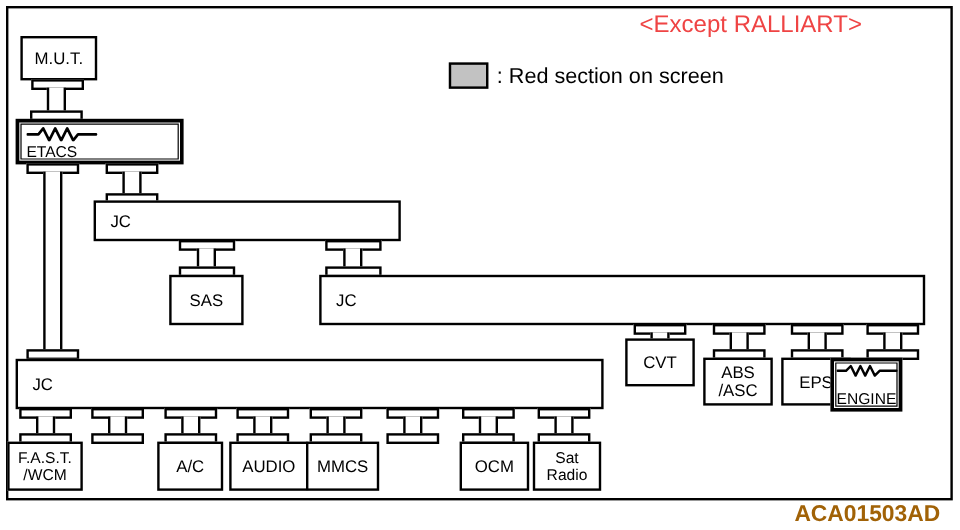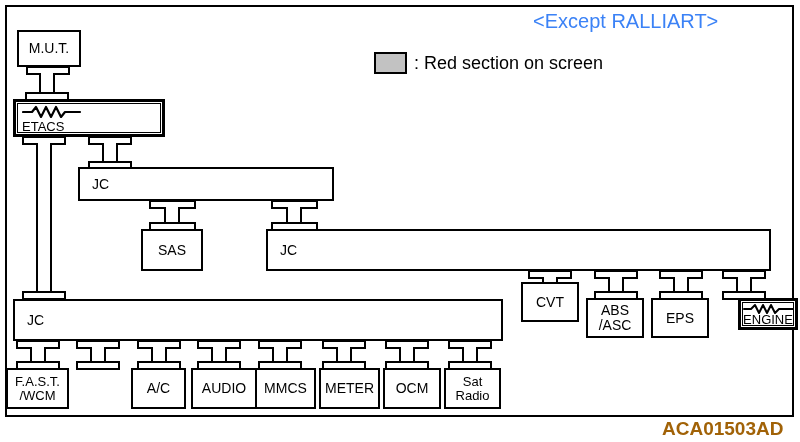--- a/index.html
+++ b/index.html
@@ -84,21 +84,21 @@
   .cable {
     position: absolute;
     box-sizing: border-box;
     border-left: 2px solid #000000;
     border-right: 2px solid #000000;
     background: #ffffff;
   }
   
   #legend-title {
     position: absolute;
-    color: #3b82f6;
+    color: #ef4444;
     white-space: nowrap;
     text-align: center;
   }
   #legend-swatch {
     position: absolute;
     box-sizing: border-box;
     border: 2px solid #000000;
   }
   #legend-text {
     position: absolute;
@@ -127,21 +127,21 @@
   <div class="node" style="left:17px; top:30px; width:64px; height:37px; font-size:14px;">
     <span class="label">M.U.T.</span>
   </div>
 
   <div class="tab" style="left:26px; top:66px; width:44px; height:9px;"></div>
 
   <div class="cable" style="left:39px; top:73px; width:16px; height:24px;"></div>
 
   <div class="tab" style="left:25px; top:92px; width:44px; height:9px;"></div>
 
-  <div class="node dbl" style="left:13px; top:99px; width:152px; height:38px; font-size:13px;">
+  <div class="node dbl" style="left:13px; top:99px; width:140px; height:38px; font-size:13px;">
     <div class="dbl-inner etacs-inner">
       <svg class="zig" width="62" height="13" viewBox="0 0 62 13" style="left:6px; top:3px;">
         <polyline points="1,7 10,7 14,2 19,12 24,2 29,12 34,2 39,12 43,7 58,7" fill="none" stroke="#000000" stroke-width="2.2" stroke-linecap="round" stroke-linejoin="round"></polyline>
       </svg>
       <span class="label" style="padding-left:6px; text-align:left;">ETACS</span>
     </div>
   </div>
 
   <div class="tab" style="left:22px; top:136px; width:44px; height:9px;"></div>
 
@@ -194,21 +194,21 @@
   <div class="node" style="left:521px; top:282px; width:58px; height:40px; font-size:14px;">
     <span class="label">CVT</span>
   </div>
   <div class="node" style="left:586px; top:298px; width:58px; height:40px; font-size:14px;">
     <span class="label">ABS
 /ASC</span>
   </div>
   <div class="node" style="left:651px; top:298px; width:58px; height:40px; font-size:14px;">
     <span class="label">EPS</span>
   </div>
-  <div class="node dbl" style="left:738px; top:298px; width:60px; height:32px; font-size:13px;">
+  <div class="node dbl" style="left:692px; top:298px; width:60px; height:45px; font-size:13px;">
     <div class="dbl-inner etacs-inner">
       <svg class="zig" width="52" height="12" viewBox="0 0 52 12" style="left:2px; top:2px;">
         <polyline points="1,6 8,6 12,2 16,10 20,2 24,10 28,2 32,10 36,6 50,6" fill="none" stroke="#000000" stroke-width="2" stroke-linecap="round" stroke-linejoin="round"></polyline>
       </svg>
       <span class="label" style="text-align:center;">ENGINE</span>
     </div>
   </div>
 
   <div class="node bus" style="left:13px; top:299px; width:490px; height:42px; font-size:14px;">
     <span class="label">JC</span>
@@ -247,23 +247,20 @@
   </div>
   <div class="node" style="left:131px; top:368px; width:55px; height:41px; font-size:14px;">
     <span class="label">A/C</span>
   </div>
   <div class="node" style="left:191px; top:368px; width:66px; height:41px; font-size:14px;">
     <span class="label">AUDIO</span>
   </div>
   <div class="node" style="left:255px; top:368px; width:61px; height:41px; font-size:14px;">
     <span class="label">MMCS</span>
   </div>
-  <div class="node" style="left:319px; top:368px; width:61px; height:41px; font-size:14px;">
-    <span class="label">METER</span>
-  </div>
   <div class="node" style="left:383px; top:368px; width:58px; height:41px; font-size:14px;">
     <span class="label">OCM</span>
   </div>
   <div class="node" style="left:444px; top:368px; width:57px; height:41px; font-size:13px;">
     <span class="label">Sat
 Radio</span>
   </div>
 
   <div id="figure-code" style="left:662px; top:418px; font-size:19px;">ACA01503AD</div>
 </div>

